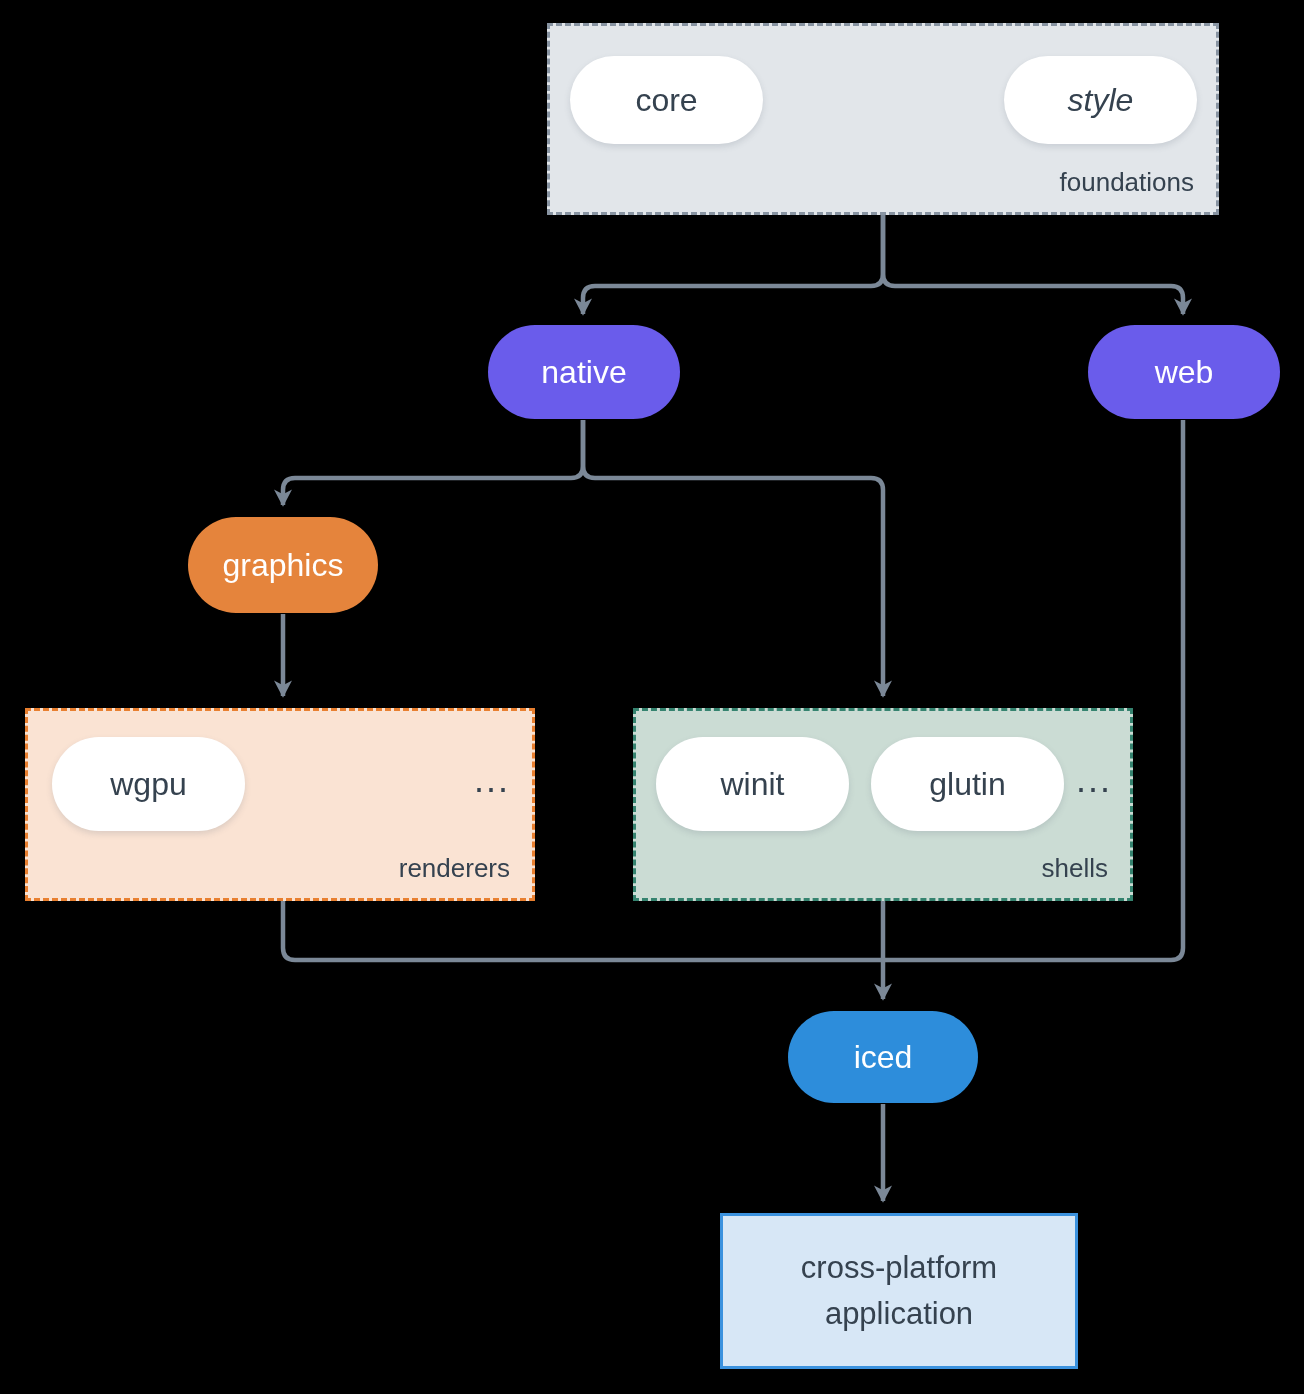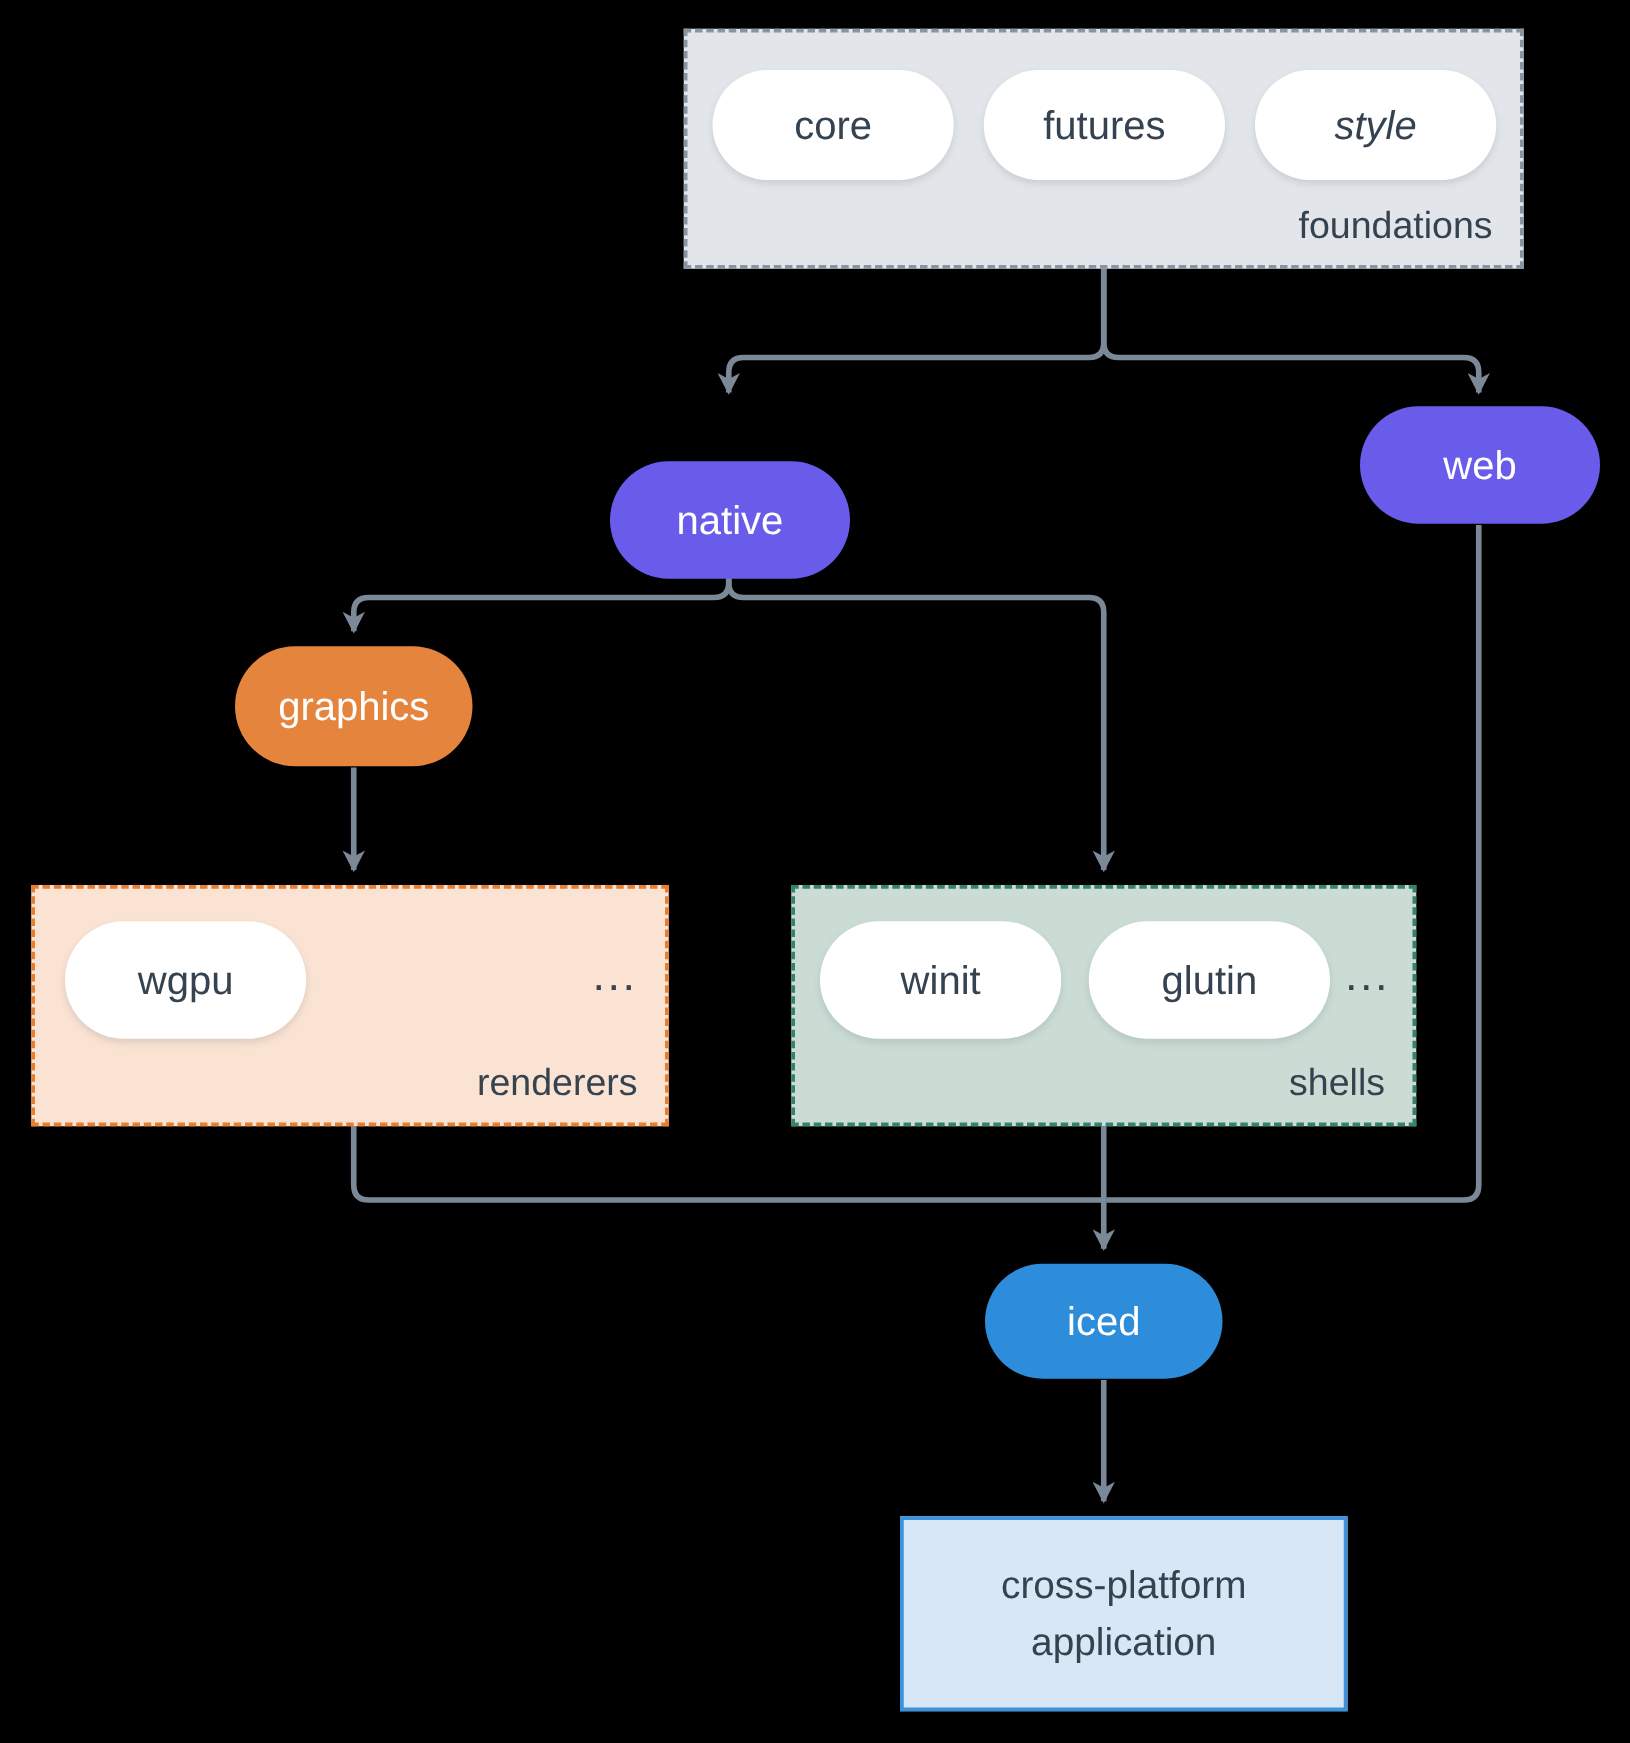--- a/index.html
+++ b/index.html
@@ -8,21 +8,21 @@
     font-family:"Liberation Sans","DejaVu Sans",sans-serif;overflow:hidden;
   }
   svg.edges{position:absolute;left:0;top:0;width:1304px;height:1394px;pointer-events:none;}
   .edge{fill:none;stroke:var(--connector);stroke-width:4.5;}
   #arrowhead path{fill:var(--connector);stroke:none;}
 
   .group{
     position:absolute;border:3px dashed;box-sizing:border-box;
   }
   .group .group-label{
-    position:absolute;right:22px;bottom:14px;font-size:30px;color:var(--pill-text-dark);
+    position:absolute;right:22px;bottom:14px;font-size:26px;color:var(--pill-text-dark);
   }
   .group-foundations{background:var(--foundations-bg);border-color:var(--foundations-border);}
   .group-renderers{background:var(--renderers-bg);border-color:var(--renderers-border);}
   .group-shells{background:var(--shells-bg);border-color:var(--shells-border);}
 
   .pill{
     position:absolute;display:flex;align-items:center;justify-content:center;
     border-radius:48px;font-size:32px;color:var(--pill-text-dark);
   }
   .pill-white{background:var(--pill-bg);box-shadow:0 3px 6px rgba(90,100,115,.18);}
@@ -61,30 +61,27 @@
     <path class="edge" d="M283,901 V948 Q283,960 295,960 H881"></path>
     <path class="edge" d="M1183,420 V948 Q1183,960 1171,960 H885"></path>
     <path class="edge" d="M883,901 V999" marker-end="url(#arrowhead)"></path>
     <path class="edge" d="M883,1104 V1201" marker-end="url(#arrowhead)"></path>
   </svg>
 
   <div class="group group-foundations" style="left:547px;top:23px;width:672px;height:192px;">
     <div class="pill pill-white" style="left:20px;top:30px;width:193px;height:88px;">
       <span>core</span>
     </div>
-    <div class="pill pill-white" style="left:237px;top:30px;width:193px;height:88px;">
-      <span>futures</span>
-    </div>
     <div class="pill pill-white" style="left:454px;top:30px;width:193px;height:88px;font-style:italic;">
       <span>style</span>
     </div>
     <div class="group-label">foundations</div>
   </div>
 
-  <div class="pill pill-purple" style="left:488px;top:325px;width:192px;height:94px;margin-top:44px;">
+  <div class="pill pill-purple" style="left:488px;top:325px;width:192px;height:94px;">
     <span>native</span>
   </div>
   <div class="pill pill-orange" style="left:188px;top:517px;width:190px;height:96px;">
     <span>graphics</span>
   </div>
 
   <div class="pill pill-purple" style="left:1088px;top:325px;width:192px;height:94px;">
     <span>web</span>
   </div>
 

